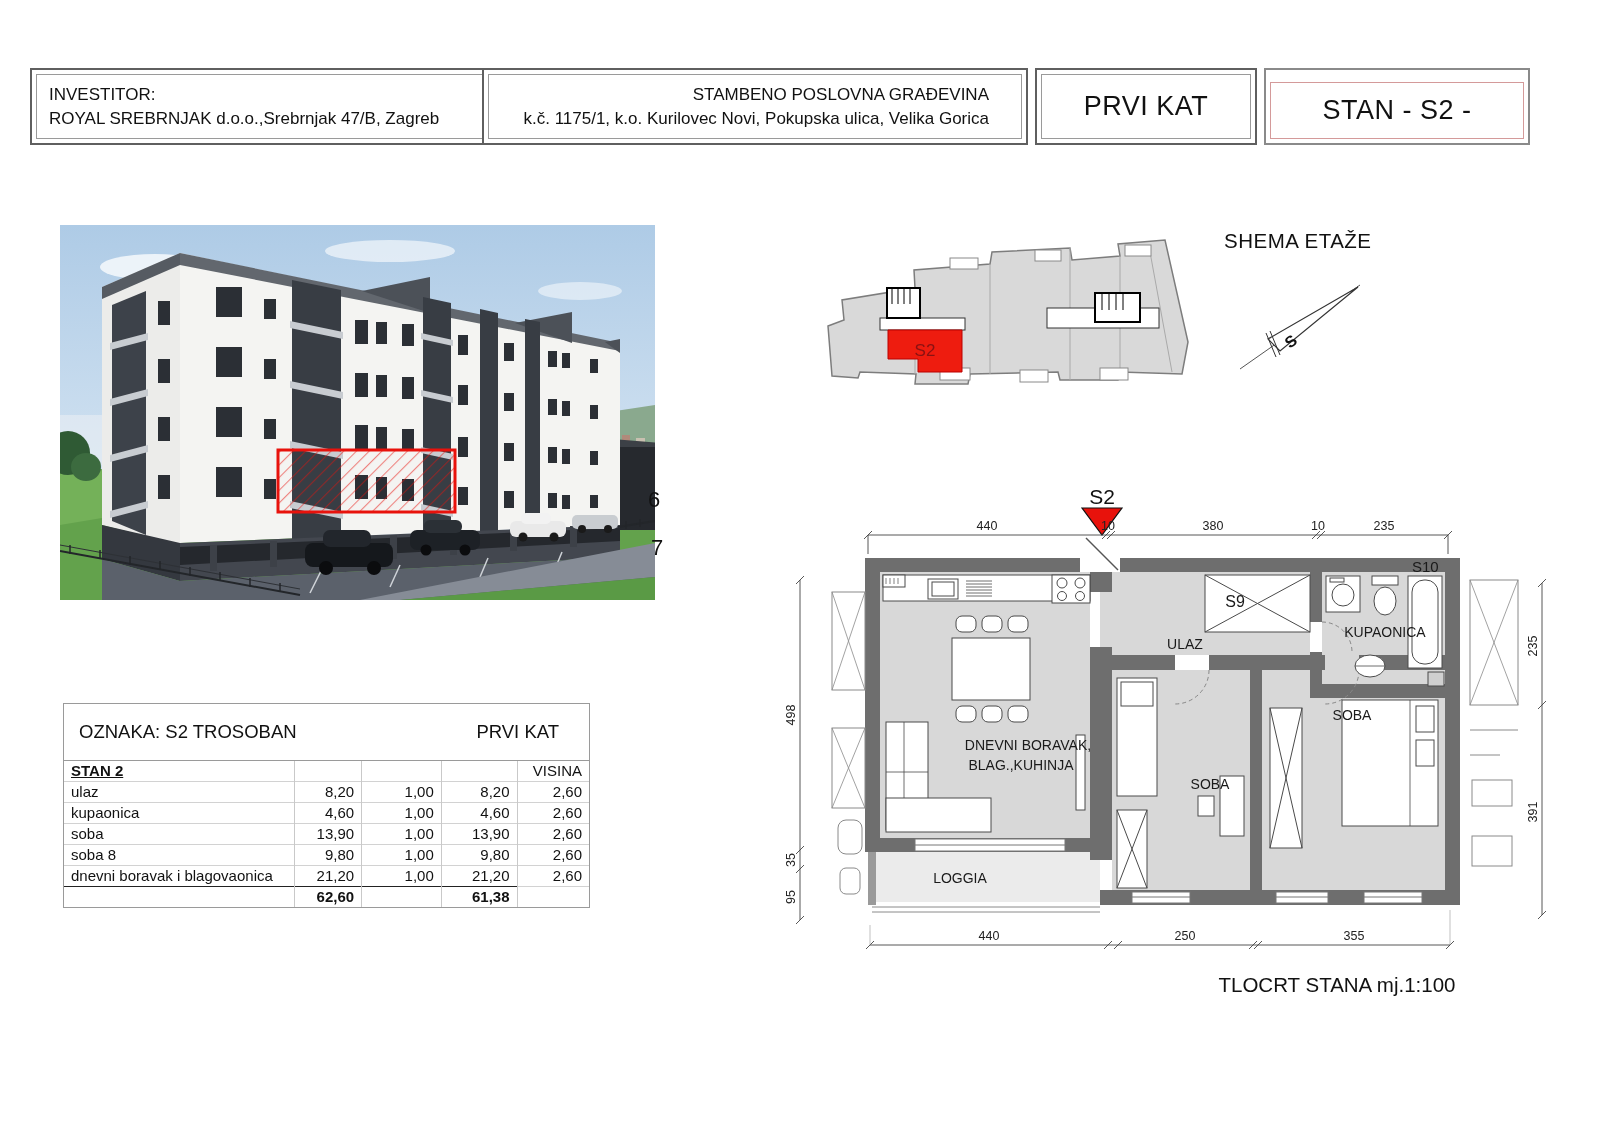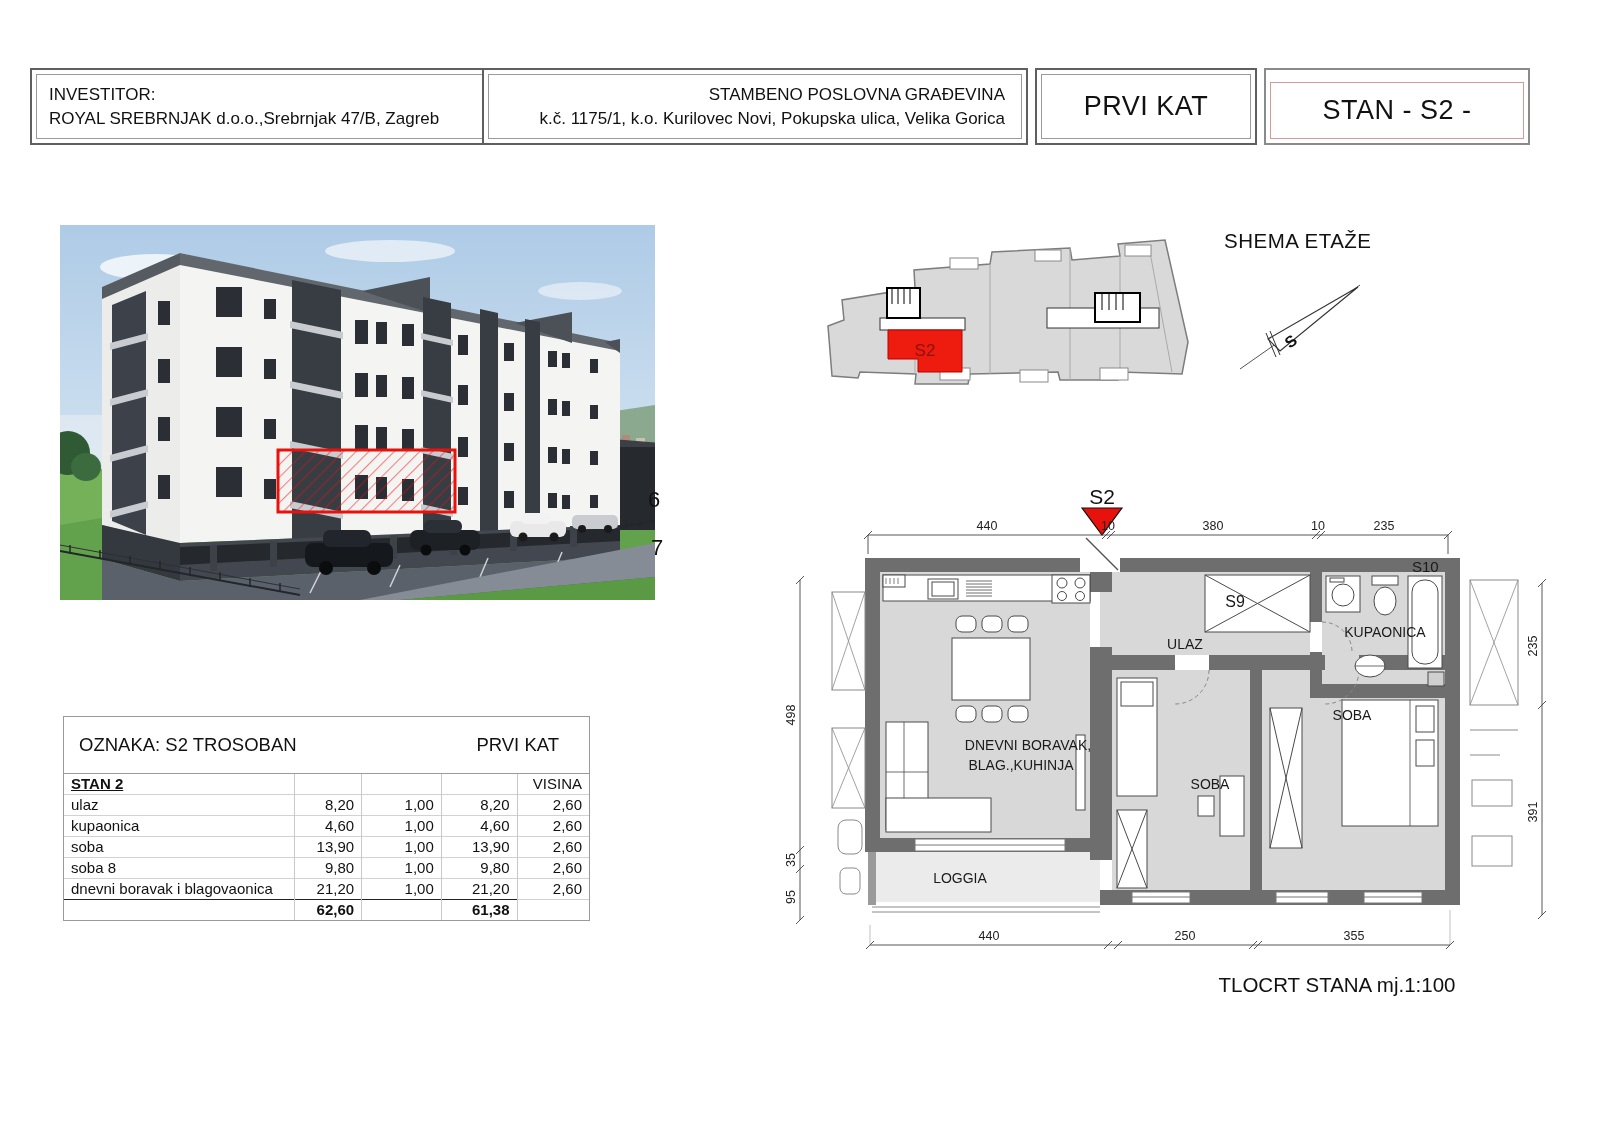--- a/index.html
+++ b/index.html
@@ -6,21 +6,21 @@
   body{width:1600px;height:1131px;position:relative;overflow:hidden;
        font-family:"Liberation Sans",sans-serif;color:#111;}
   .abs{position:absolute;}
   
   .hbox{position:absolute;top:68px;height:77px;border:2px solid #5f5f5f;background:#fff;box-sizing:border-box;}
   .hbox-in{position:absolute;inset:4px;border:1px solid #9a9a9a;display:flex;flex-direction:column;justify-content:center;box-sizing:border-box;}
   .hbox-in.red{border:1px solid #d49a9a;margin-top:8px;}
   .h-small{font-size:17px;line-height:24px;}
   .h-big{font-size:27px;letter-spacing:.5px;text-align:center;}
   
-  .atable{position:absolute;left:63px;top:703px;width:527px;border:1px solid #9a9a9a;background:#fff;box-sizing:border-box;margin-top:13px;}
+  .atable{position:absolute;left:63px;top:703px;width:527px;border:1px solid #9a9a9a;background:#fff;box-sizing:border-box;}
   .atable .ttl{height:56px;display:flex;align-items:center;justify-content:space-between;font-size:18.5px;padding:0 30px 0 15px;}
   table.rooms{width:100%;border-collapse:collapse;font-size:15px;}
   table.rooms td{border-left:1px solid #c9c9c9;border-top:1px solid #d2d2d2;padding:1px 7px 2px 7px;height:19px;box-sizing:border-box;}
   table.rooms td:first-child{border-left:none;}
   table.rooms tr.hdr td{border-top:1px solid #9a9a9a;}
   table.rooms td.num{text-align:right;}
   table.rooms .b{font-weight:bold;text-decoration:underline;}
   table.rooms td.visina{font-size:15px;text-align:right;}
   table.rooms tr.total td{border-top:1.5px solid #222;font-weight:bold;}
   table.rooms tr.total td:last-child{border-top:1px solid #d2d2d2;}
@@ -33,21 +33,21 @@
 </head>
 <body>
 
 <div class="hbox" style="left:30px;width:473px;">
   <div class="hbox-in" style="padding-left:12px;">
     <div class="h-small">INVESTITOR:</div>
     <div class="h-small">ROYAL SREBRNJAK d.o.o.,Srebrnjak 47/B, Zagreb</div>
   </div>
 </div>
 <div class="hbox" style="left:482px;width:546px;">
-  <div class="hbox-in" style="padding-right:16px;text-align:right;">
+  <div class="hbox-in" style="padding-right:32px;text-align:right;">
     <div class="h-small">STAMBENO POSLOVNA GRAĐEVINA</div>
     <div class="h-small">k.č. 1175/1, k.o. Kurilovec Novi, Pokupska ulica, Velika Gorica</div>
   </div>
 </div>
 <div class="hbox" style="left:1035px;width:222px;">
   <div class="hbox-in">
     <div class="h-big">PRVI KAT</div>
   </div>
 </div>
 <div class="hbox" style="left:1264px;width:266px;border-color:#8a8a8a;">

